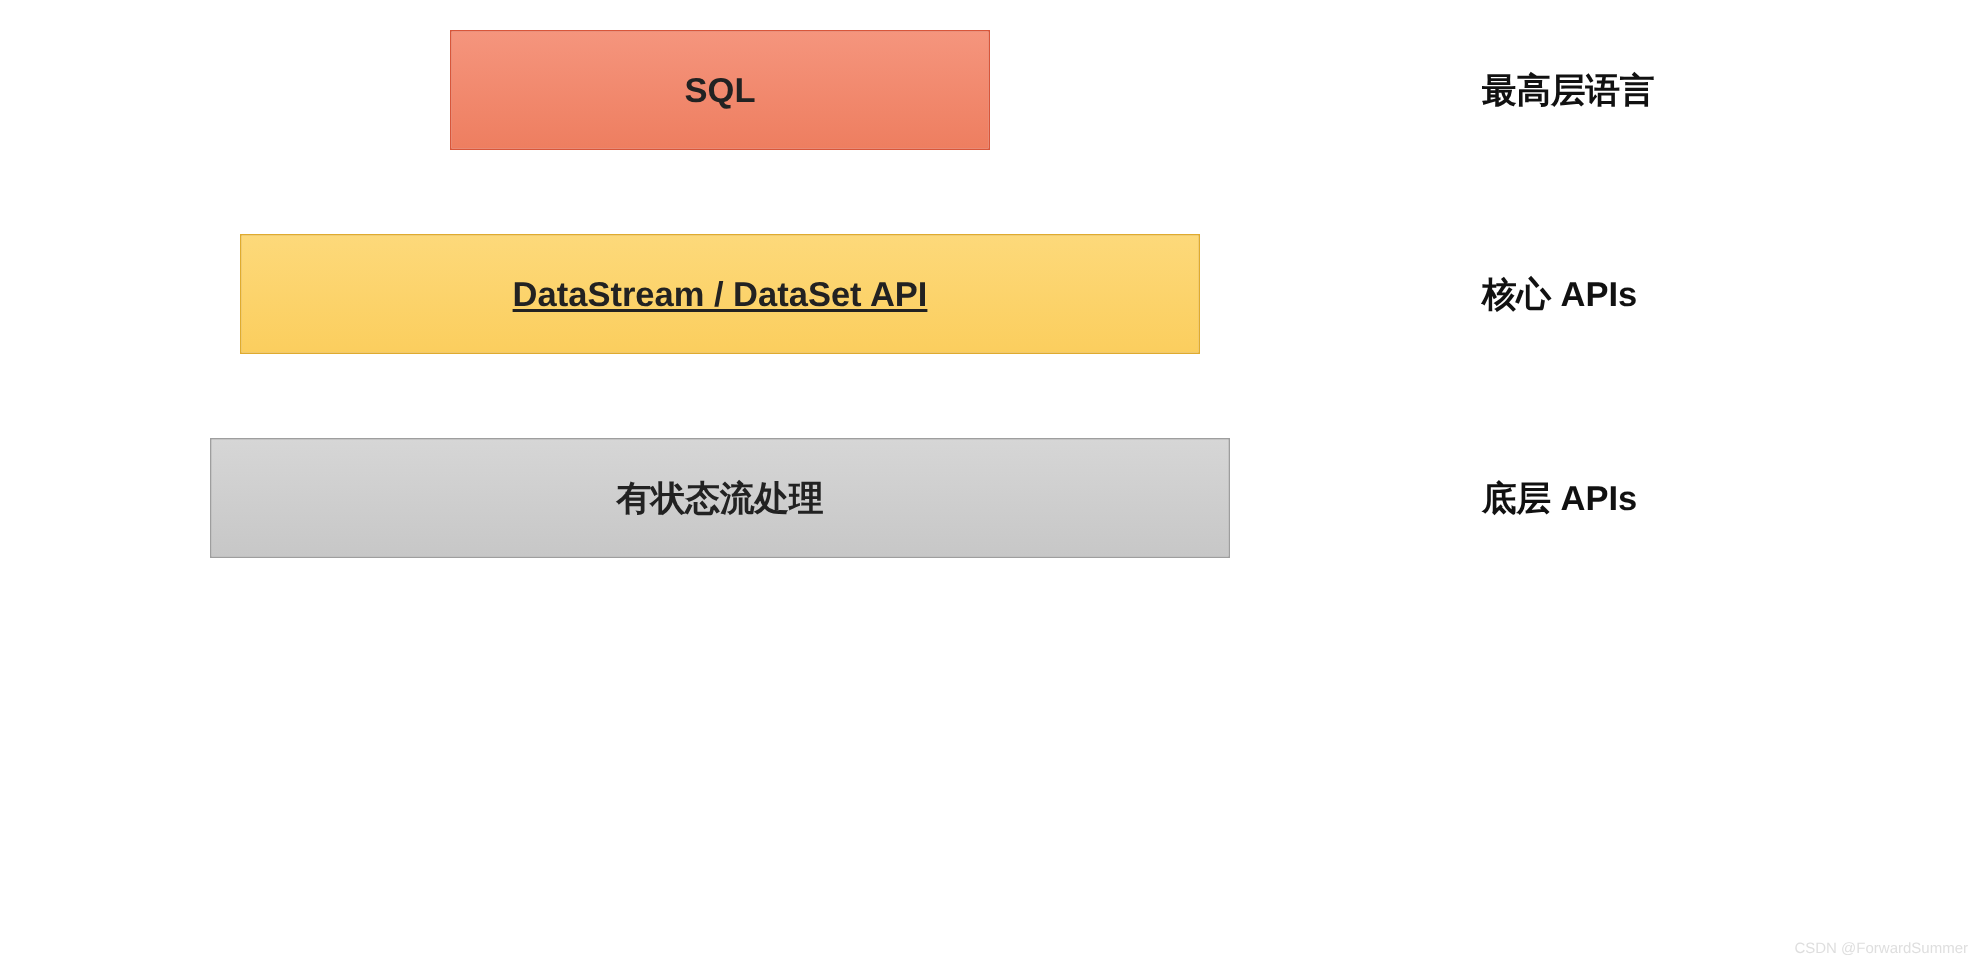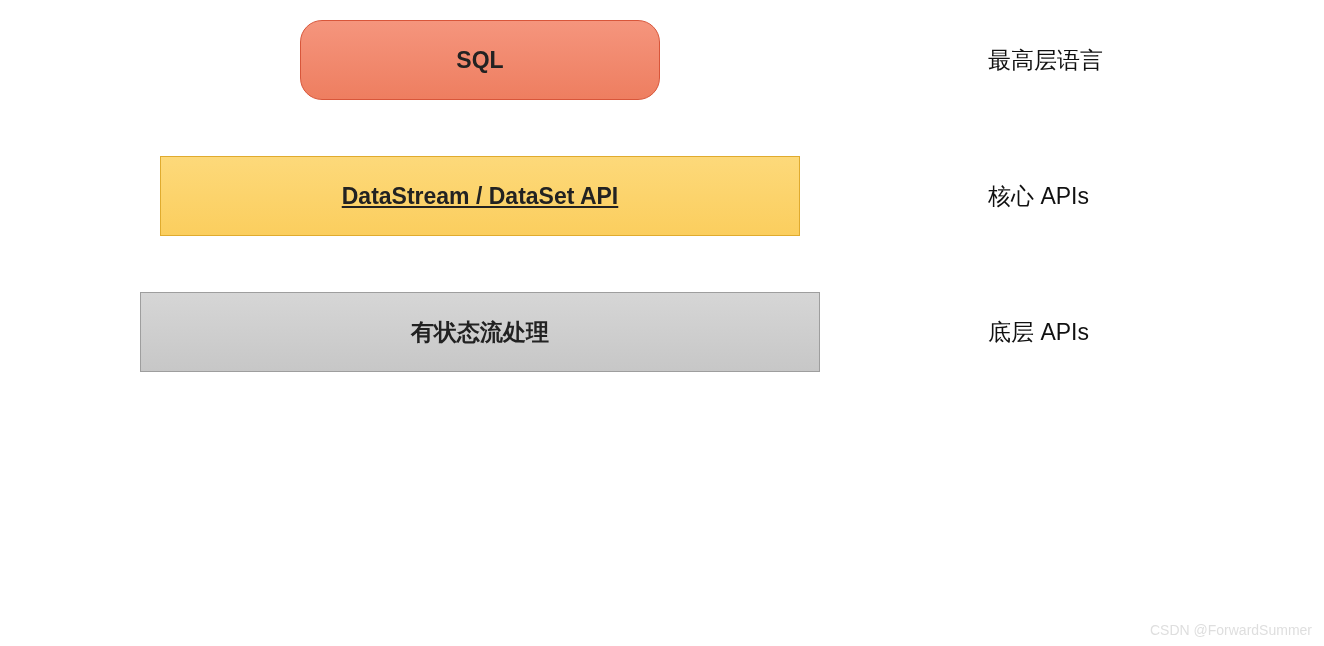--- a/index.html
+++ b/index.html
@@ -36,31 +36,30 @@
       display: flex;
       align-items: center;
       justify-content: center;
       font-weight: bold;
       font-size: 23px;
       color: #222;
       border-width: 1.5px;
       border-style: solid;
     }
     .label {
-      font-weight: normal;
+      font-weight: bold;
       font-size: 23px;
       color: #111;
       margin-left: 28px;
       white-space: nowrap;
     }
     .b1 {
       width: 360px;
       background: linear-gradient(#f5957d, #ee7e60);
       border-color: #d8563a;
-      border-radius: 22px;
     }
     .b2 {
       width: 510px;
       background: linear-gradient(#92a9d6, #7d97ca);
       border-color: #5b77b0;
     }
     .b3 {
       width: 640px;
       background: linear-gradient(#fdd97a, #fbce5e);
       border-color: #e0ab2e;
@@ -68,21 +67,21 @@
     }
     .b4 {
       width: 680px;
       background: linear-gradient(#d6d6d6, #c7c7c7);
       border-color: #9e9e9e;
     }
     .watermark {
       position: absolute;
       right: 12px;
       bottom: 8px;
-      font-size: 14px;
+      font-size: 10px;
       color: #d9d9d9;
       font-family: Arial, sans-serif;
       opacity: 0.85;
     }
   </style>
 </head>
 <body>
 
 <div class="diagram">
 

